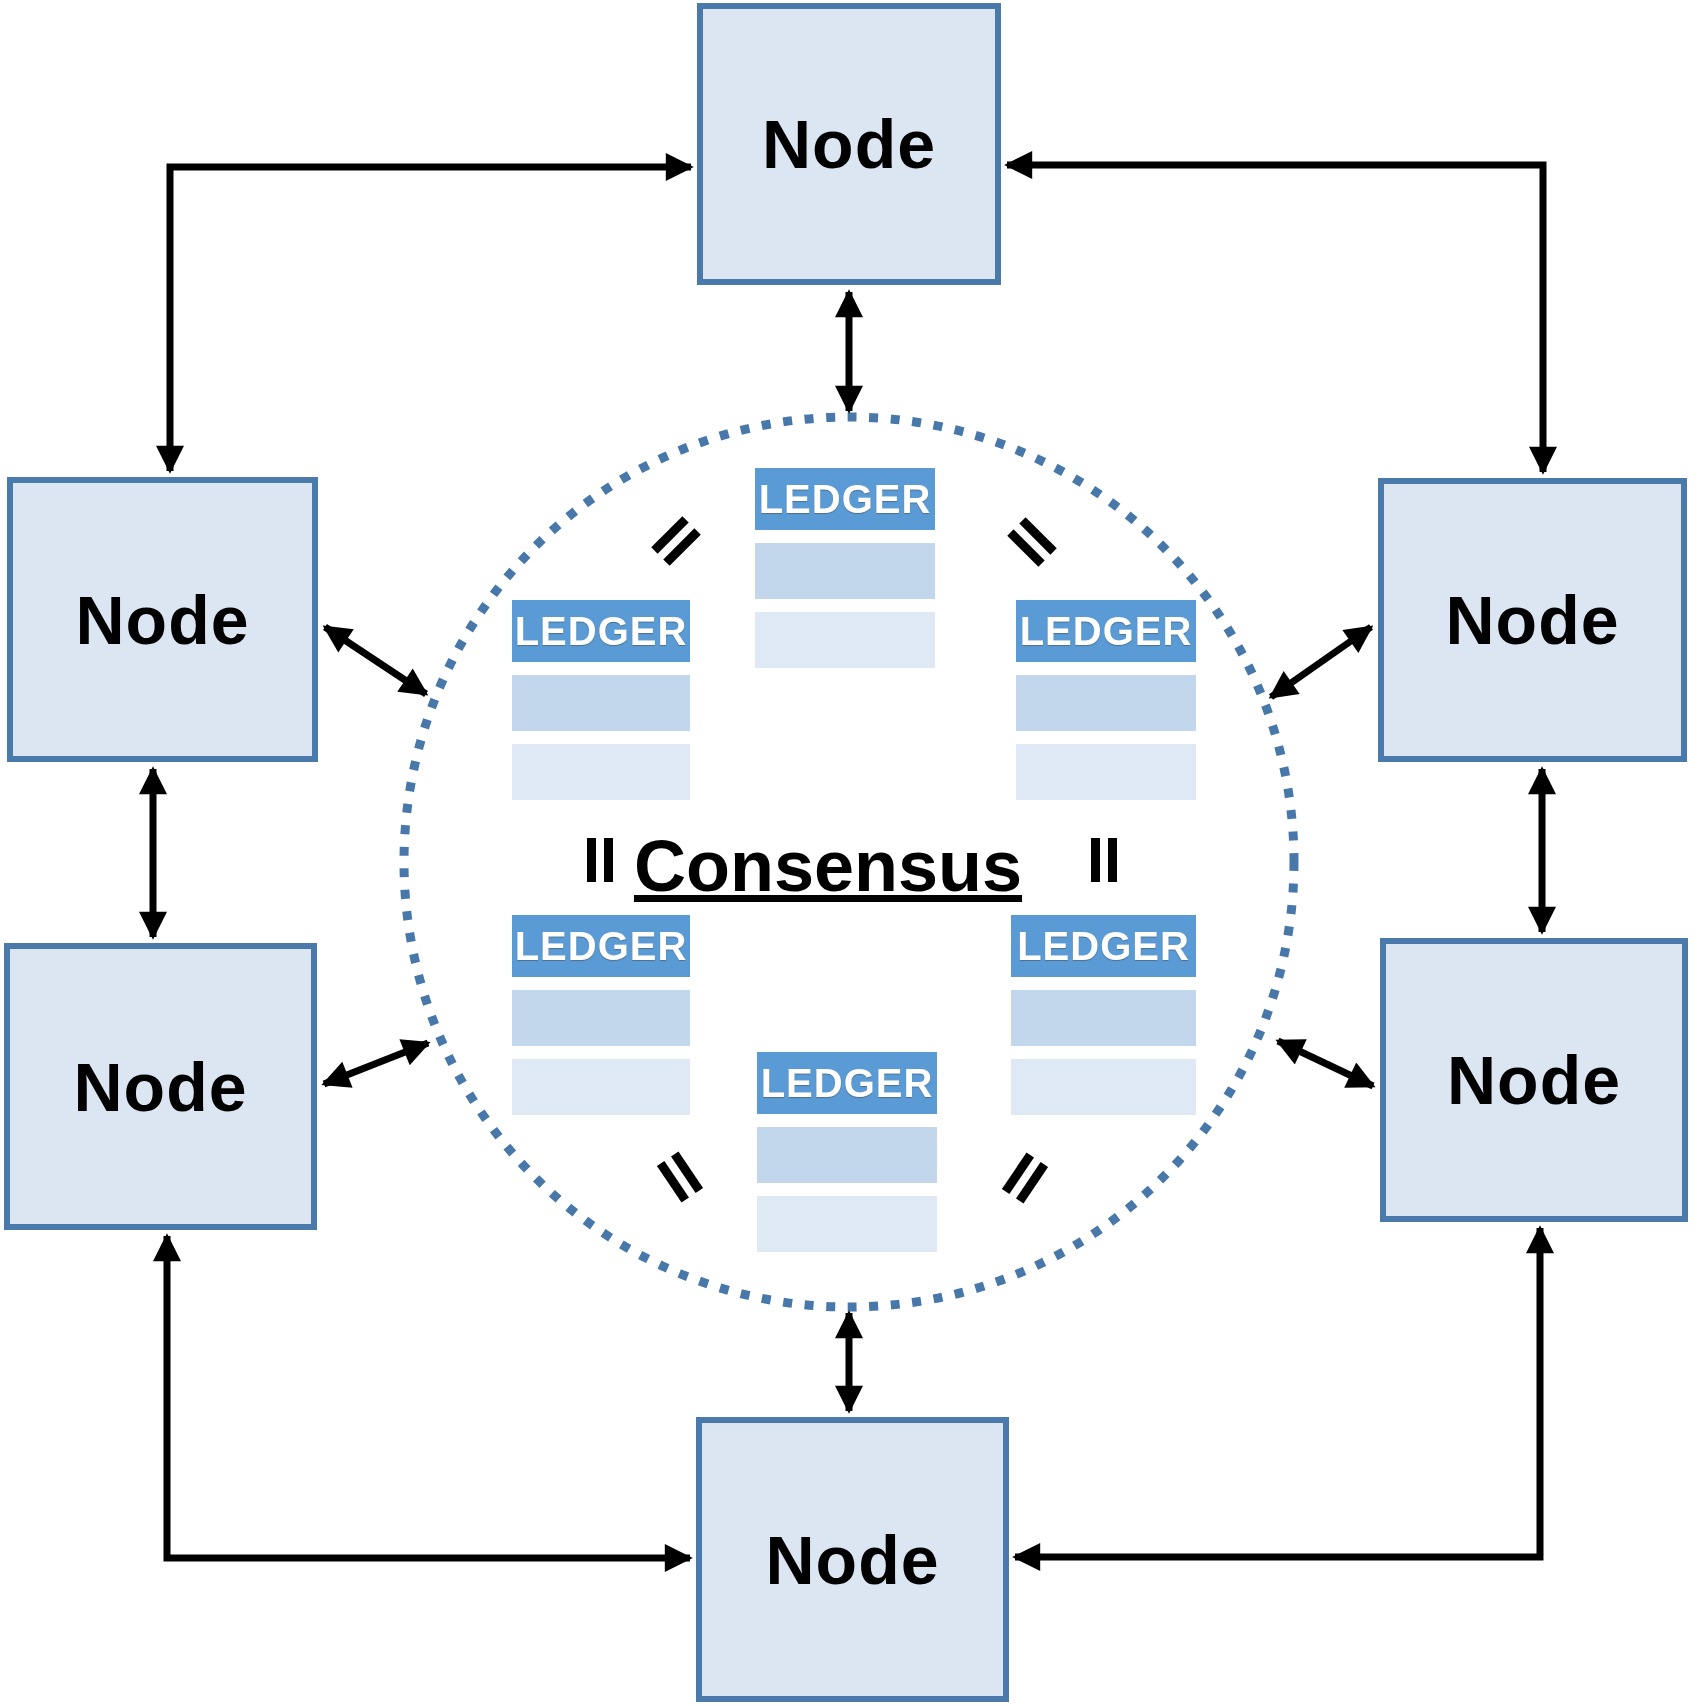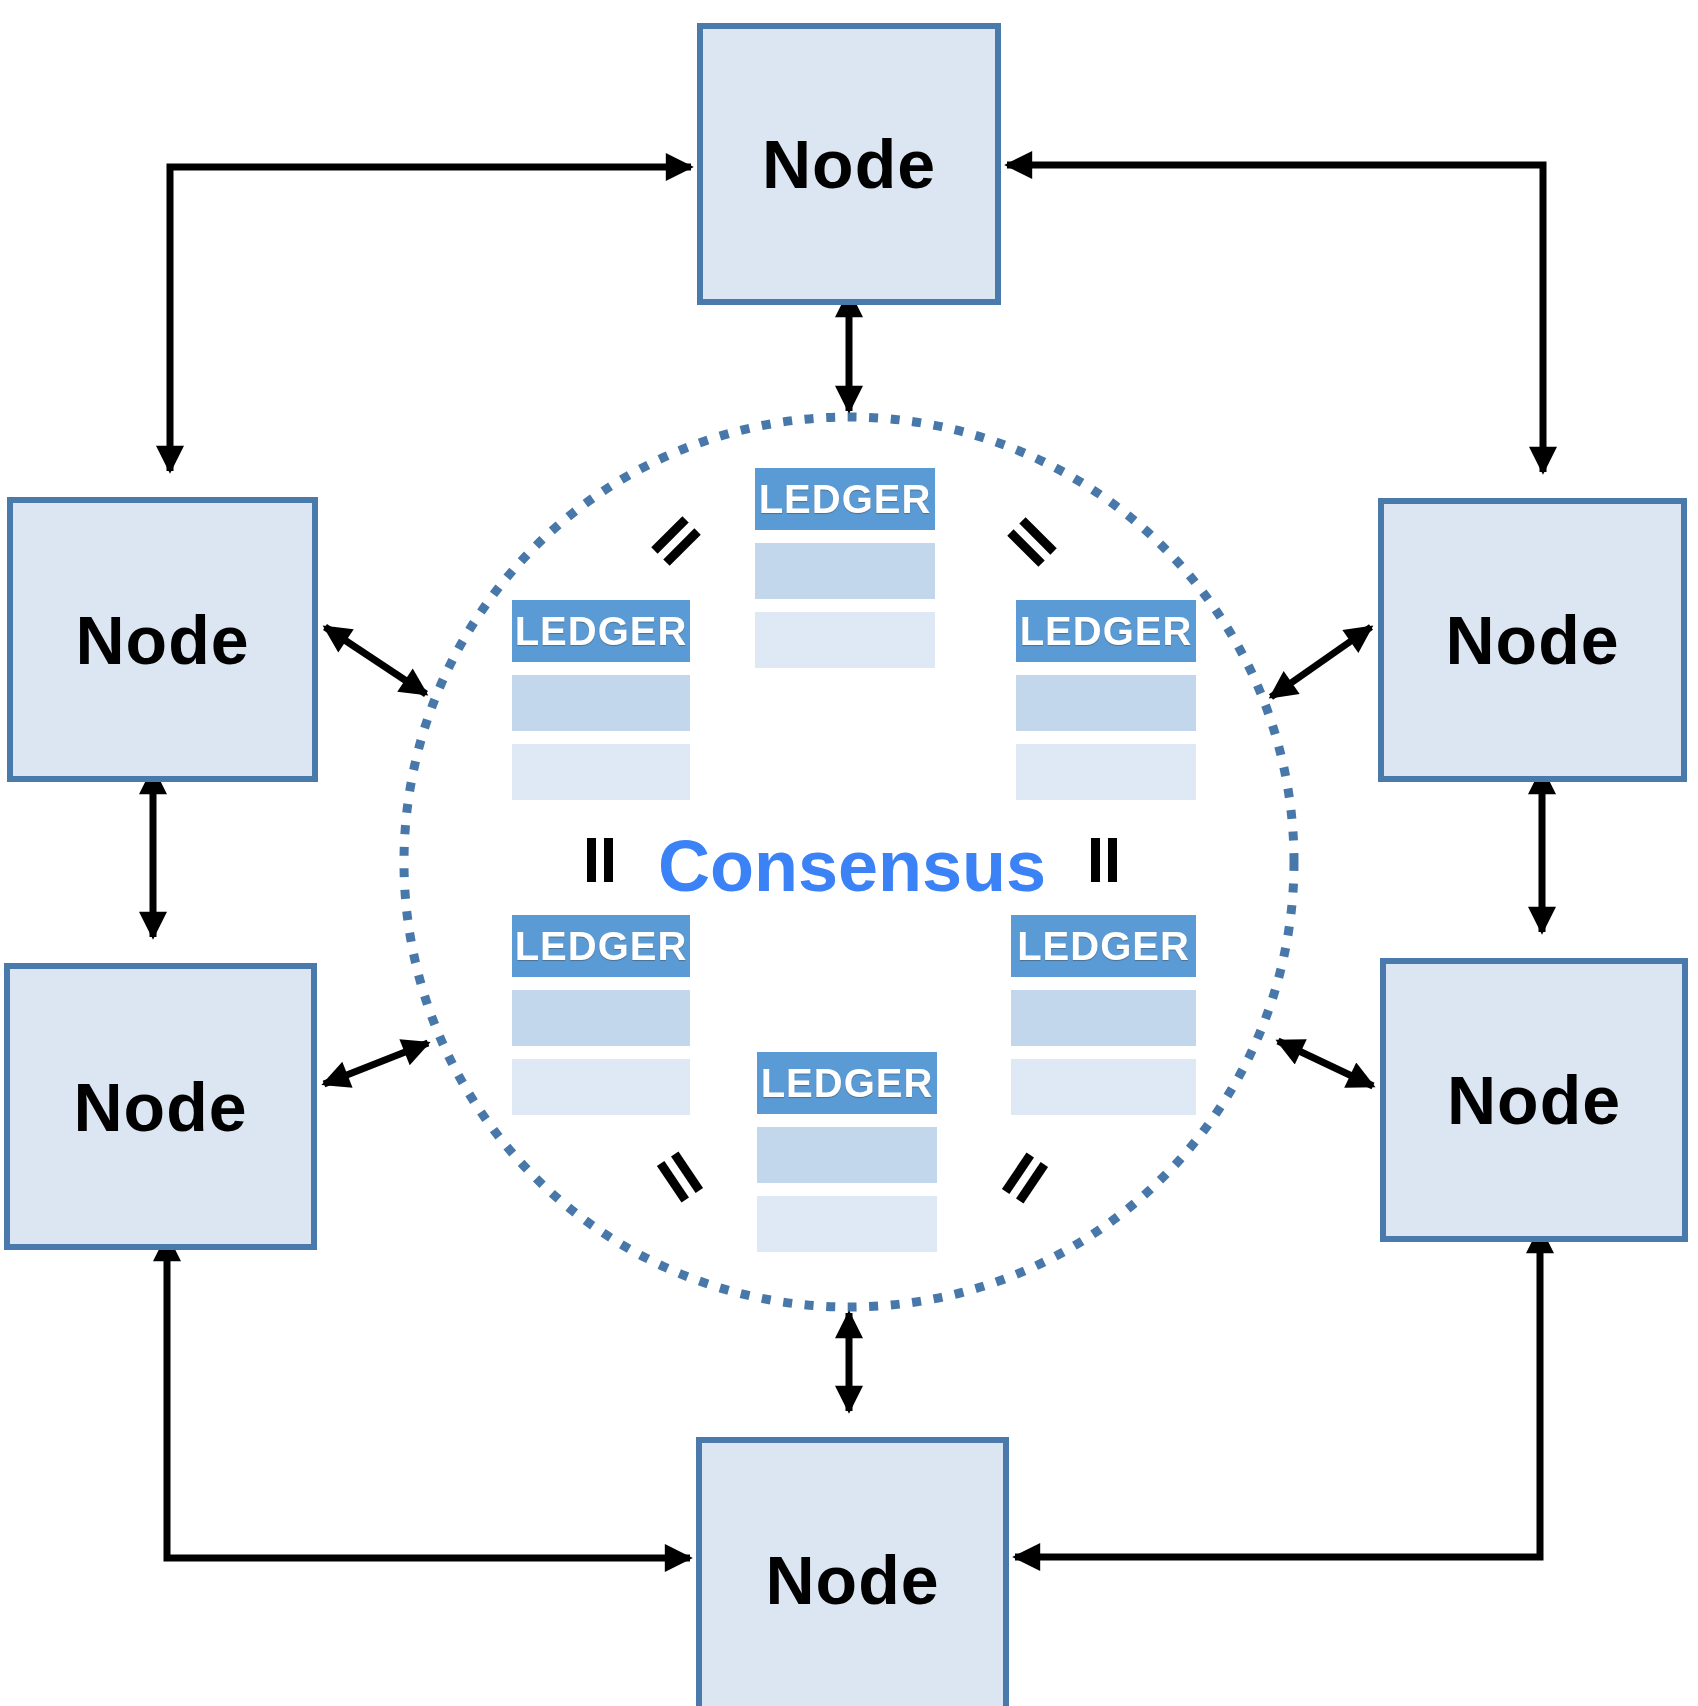--- a/index.html
+++ b/index.html
@@ -6,21 +6,21 @@
   #canvas{
     position:relative;width:1698px;height:1706px;background:#ffffff;overflow:hidden;
     font-family:"Liberation Sans", sans-serif;
   }
   #wires{position:absolute;left:0;top:0;width:1698px;height:1706px;}
 
   
   .node-box{
     position:absolute;box-sizing:border-box;
     background:#dbe6f2;border:6px solid #4a79ab;
-    display:flex;align-items:center;justify-content:center;margin-top:20px;
+    display:flex;align-items:center;justify-content:center;
   }
   .node-label{
     font-size:68px;font-weight:bold;color:#000000;letter-spacing:1px;
   }
   .pos-node-top        {left:697px;top:3px;   width:304px;height:282px;}
   .pos-node-left-upper {left:7px;  top:477px; width:311px;height:285px;}
   .pos-node-left-lower {left:4px;  top:943px; width:313px;height:287px;}
   .pos-node-right-upper{left:1378px;top:478px;width:309px;height:284px;}
   .pos-node-right-lower{left:1380px;top:938px;width:308px;height:284px;}
   .pos-node-bottom     {left:696px;top:1417px;width:313px;height:285px;}
@@ -38,23 +38,23 @@
   .row-light{background:#dfe9f5;}
   .pos-ledger-top-center  {left:755px; top:468px; width:180px;}
   .pos-ledger-left-upper  {left:512px; top:600px; width:178px;}
   .pos-ledger-right-upper {left:1016px;top:600px; width:180px;}
   .pos-ledger-left-lower  {left:512px; top:915px; width:178px;}
   .pos-ledger-right-lower {left:1011px;top:915px; width:185px;}
   .pos-ledger-bottom-center{left:757px;top:1052px;width:180px;}
 
   
   .consensus-label{
-    position:absolute;left:620px;top:824px;width:464px;height:84px;
+    position:absolute;left:596px;top:824px;width:464px;height:84px;
     display:flex;align-items:center;justify-content:center;
-    font-size:72px;font-weight:bold;color:#3b82f6;
+    font-size:72px;font-weight:bold;color:#000000;text-decoration:underline;
   }
 
   
   .equals{position:absolute;width:44px;height:26px;}
   .equals .bar{position:absolute;left:0;width:44px;height:9px;background:#000000;}
   .equals .bar.b1{top:0;}
   .equals .bar.b2{top:17px;}
   .pos-eq-top-left    {left:654px; top:528px; transform:rotate(-45deg);}
   .pos-eq-top-right   {left:1010px;top:529px; transform:rotate(45deg);}
   .pos-eq-mid-left    {left:578px; top:847px; transform:rotate(90deg);}

